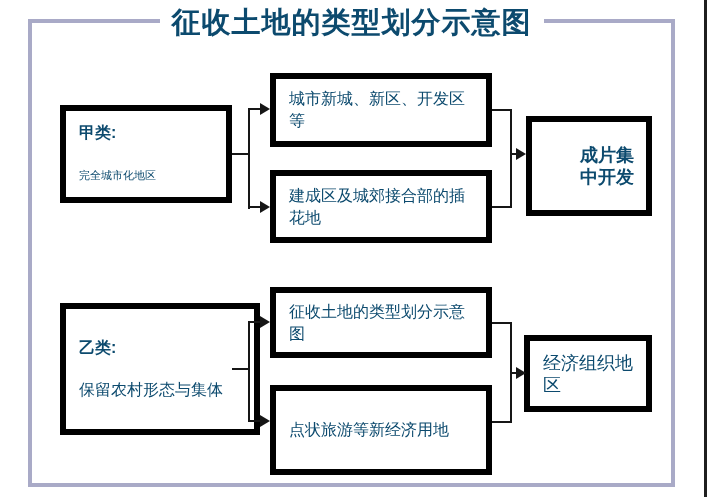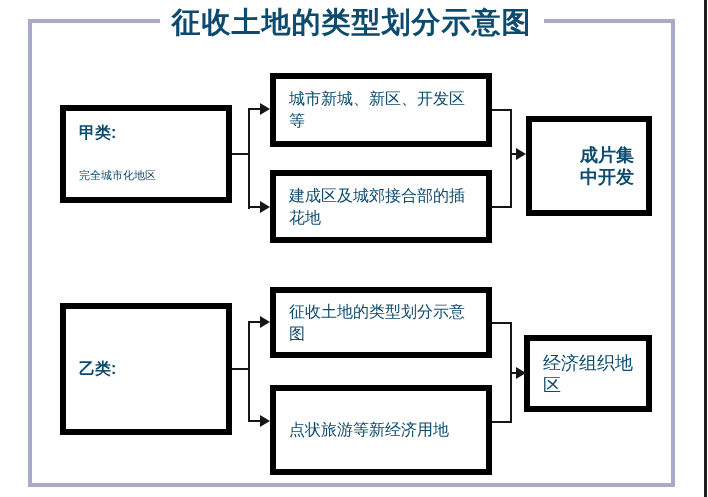--- a/index.html
+++ b/index.html
@@ -82,22 +82,23 @@
   <div class="line" style="left:248px;top:108px;width:12px;height:2px;"></div>
   <div class="arrow" style="left:260px;top:103px;"></div>
   <div class="line" style="left:248px;top:206px;width:12px;height:2px;"></div>
   <div class="arrow" style="left:260px;top:201px;"></div>
   <div class="line" style="left:492px;top:109px;width:18px;height:2px;"></div>
   <div class="line" style="left:492px;top:206px;width:18px;height:2px;"></div>
   <div class="line" style="left:510px;top:109px;width:2px;height:99px;"></div>
   <div class="line" style="left:510px;top:153px;width:8px;height:2px;"></div>
   <div class="arrow" style="left:516px;top:148px;"></div>
 
-  <div class="box col" style="left:60px;top:303px;width:172px;height:132px;">
+  <div class="box col" style="left:60px;top:303px;width:200px;height:132px;">
     <span class="ln hd">乙类:</span>
+    <span class="ln">保留农村形态与集体</span>
   </div>
 
   <div class="box" style="left:270px;top:287px;width:222px;height:71px;">
     <span>征收土地的类型划分示意图</span>
   </div>
 
   <div class="box" style="left:270px;top:385px;width:222px;height:90px;">
     <span>点状旅游等新经济用地</span>
   </div>
 

